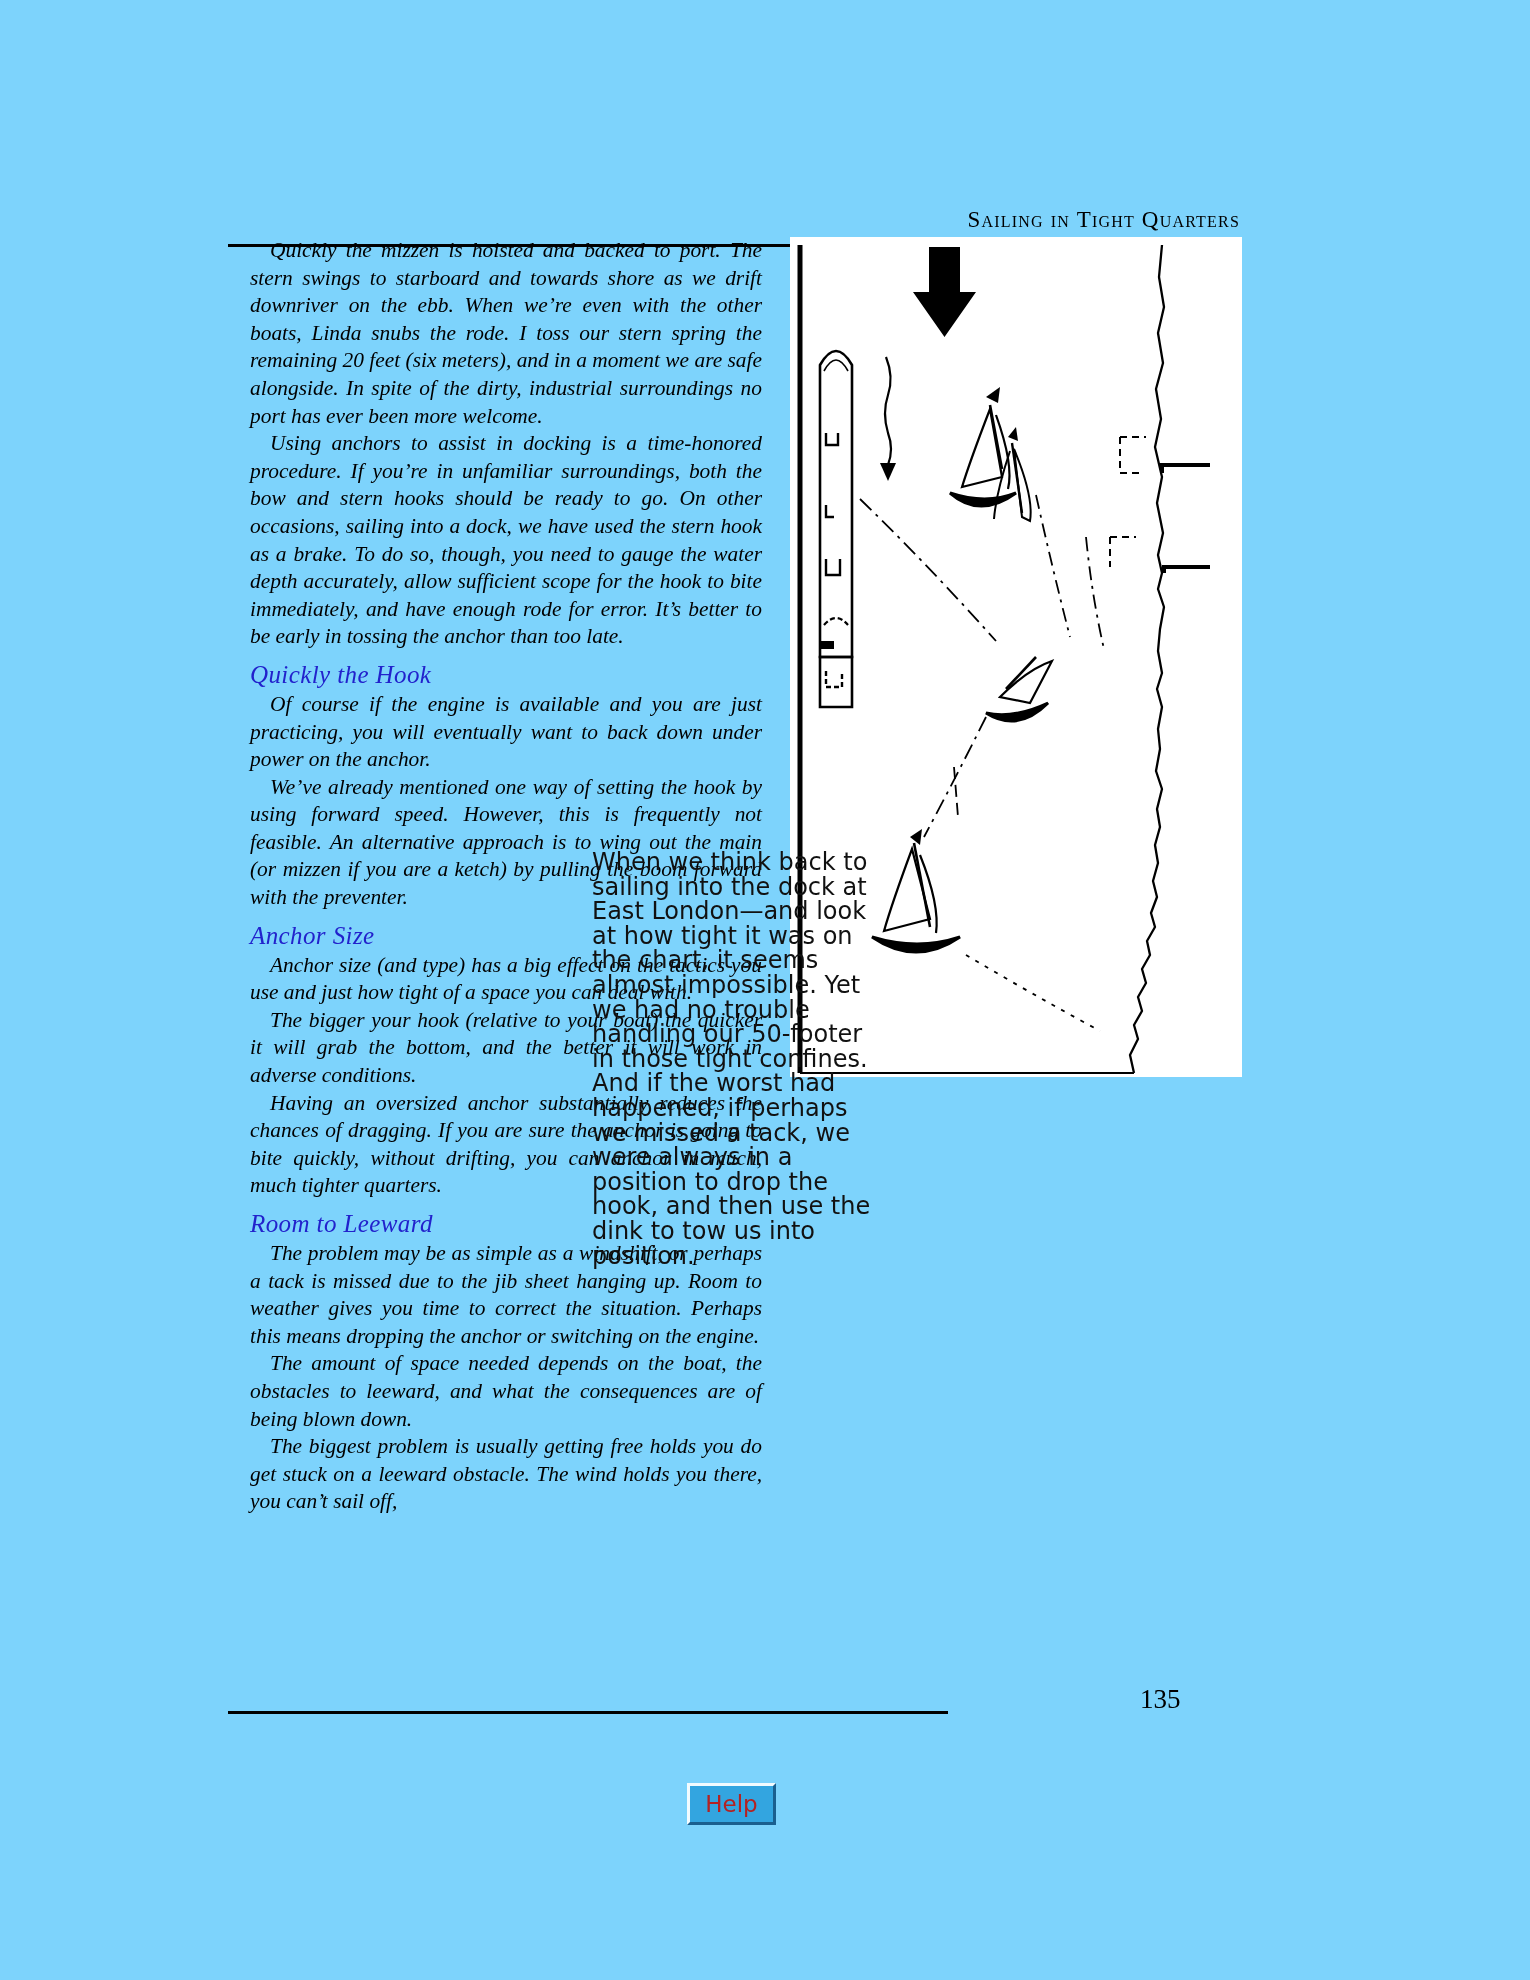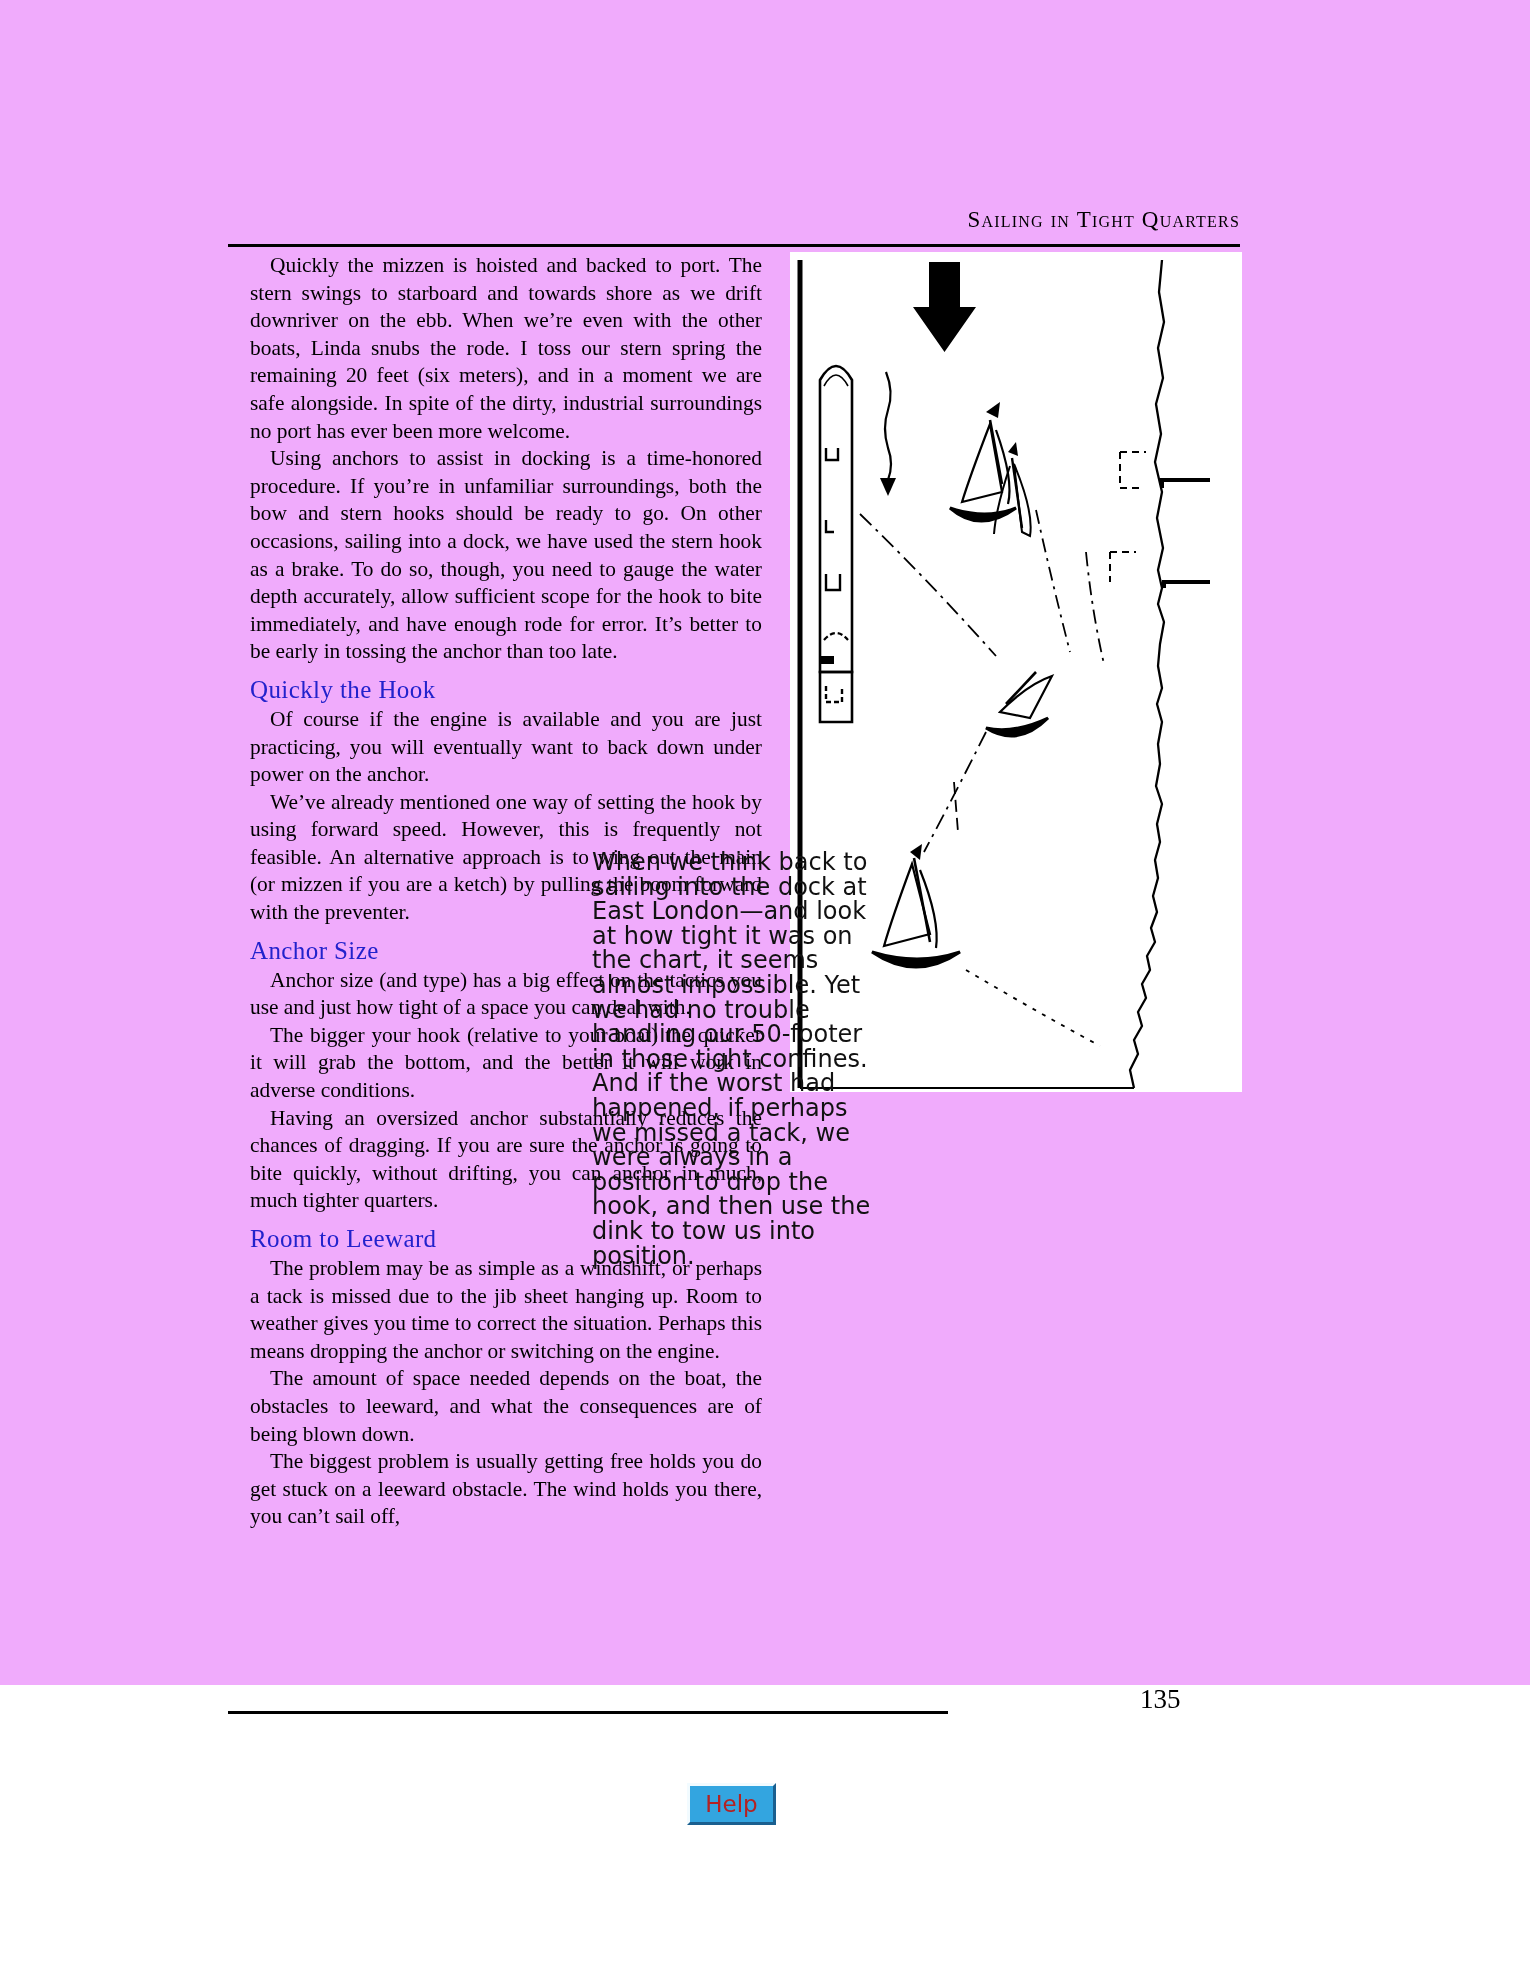--- a/index.html
+++ b/index.html
@@ -13,22 +13,22 @@
     position: relative;
     font-family: "Liberation Serif", serif;
     overflow: hidden;
   }
 
   
   #page {
     position: absolute;
     left: 0; top: 0;
     width: 1530px;
-    height: 1685px;
-    background: #f0abfc;
+    height: 1980px;
+    background: #7dd3fc;
   }
 
   
   #running-head {
     position: absolute;
     left: 230px;
     top: 207px;
     width: 1010px;
     text-align: right;
     font-family: "Liberation Serif", serif;
@@ -45,23 +45,24 @@
     top: 244px;
     width: 1012px;
     height: 3px;
     background: #000000;
   }
 
   
   #content {
     position: absolute;
     left: 228px;
-    top: 252px;
+    top: 237px;
     width: 1012px;
     height: 1380px;
+    font-style: italic;
   }
 
   #col-left {
     position: absolute;
     left: 22px;
     top: 0;
     width: 512px;
   }
 
   

